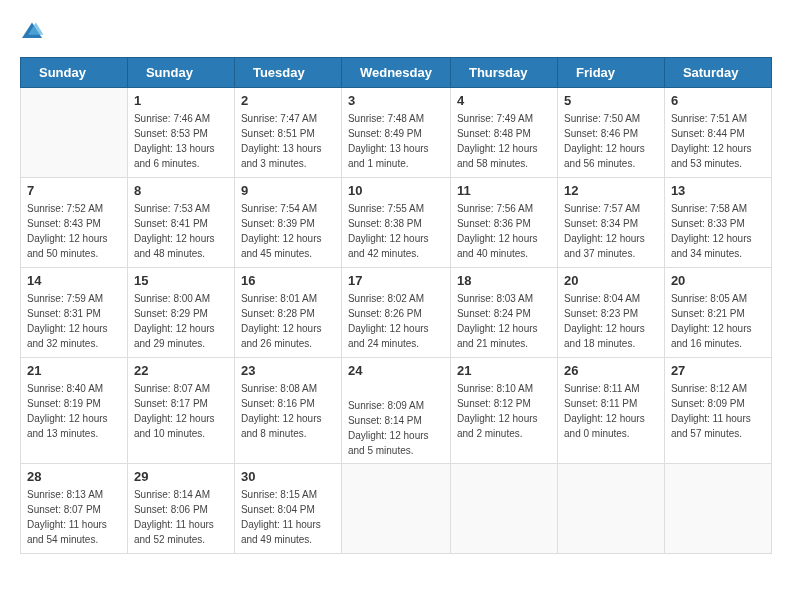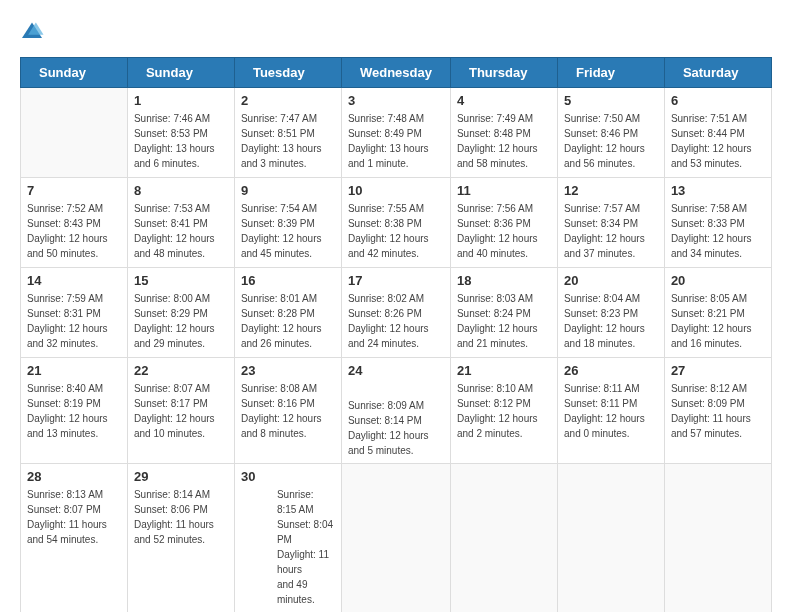--- a/index.html
+++ b/index.html
@@ -330,21 +330,21 @@
         </td>
         <td>
           <span class="day-number">29</span>
           <div class="day-info" style="white-space: pre-line;">Sunrise: 8:14 AM
 Sunset: 8:06 PM
 Daylight: 11 hours
 and 52 minutes.</div>
         </td>
         <td>
           <span class="day-number">30</span>
-          <div class="day-info" style="white-space: pre-line; margin-left: 36px;">Sunrise: 8:15 AM
+          <div class="day-info" style="white-space: pre-line;">Sunrise: 8:15 AM
 Sunset: 8:04 PM
 Daylight: 11 hours
 and 49 minutes.</div>
         </td>
         <td class="empty"></td>
         <td class="empty"></td>
         <td class="empty"></td>
         <td class="empty"></td>
       </tr>
     </tbody>

